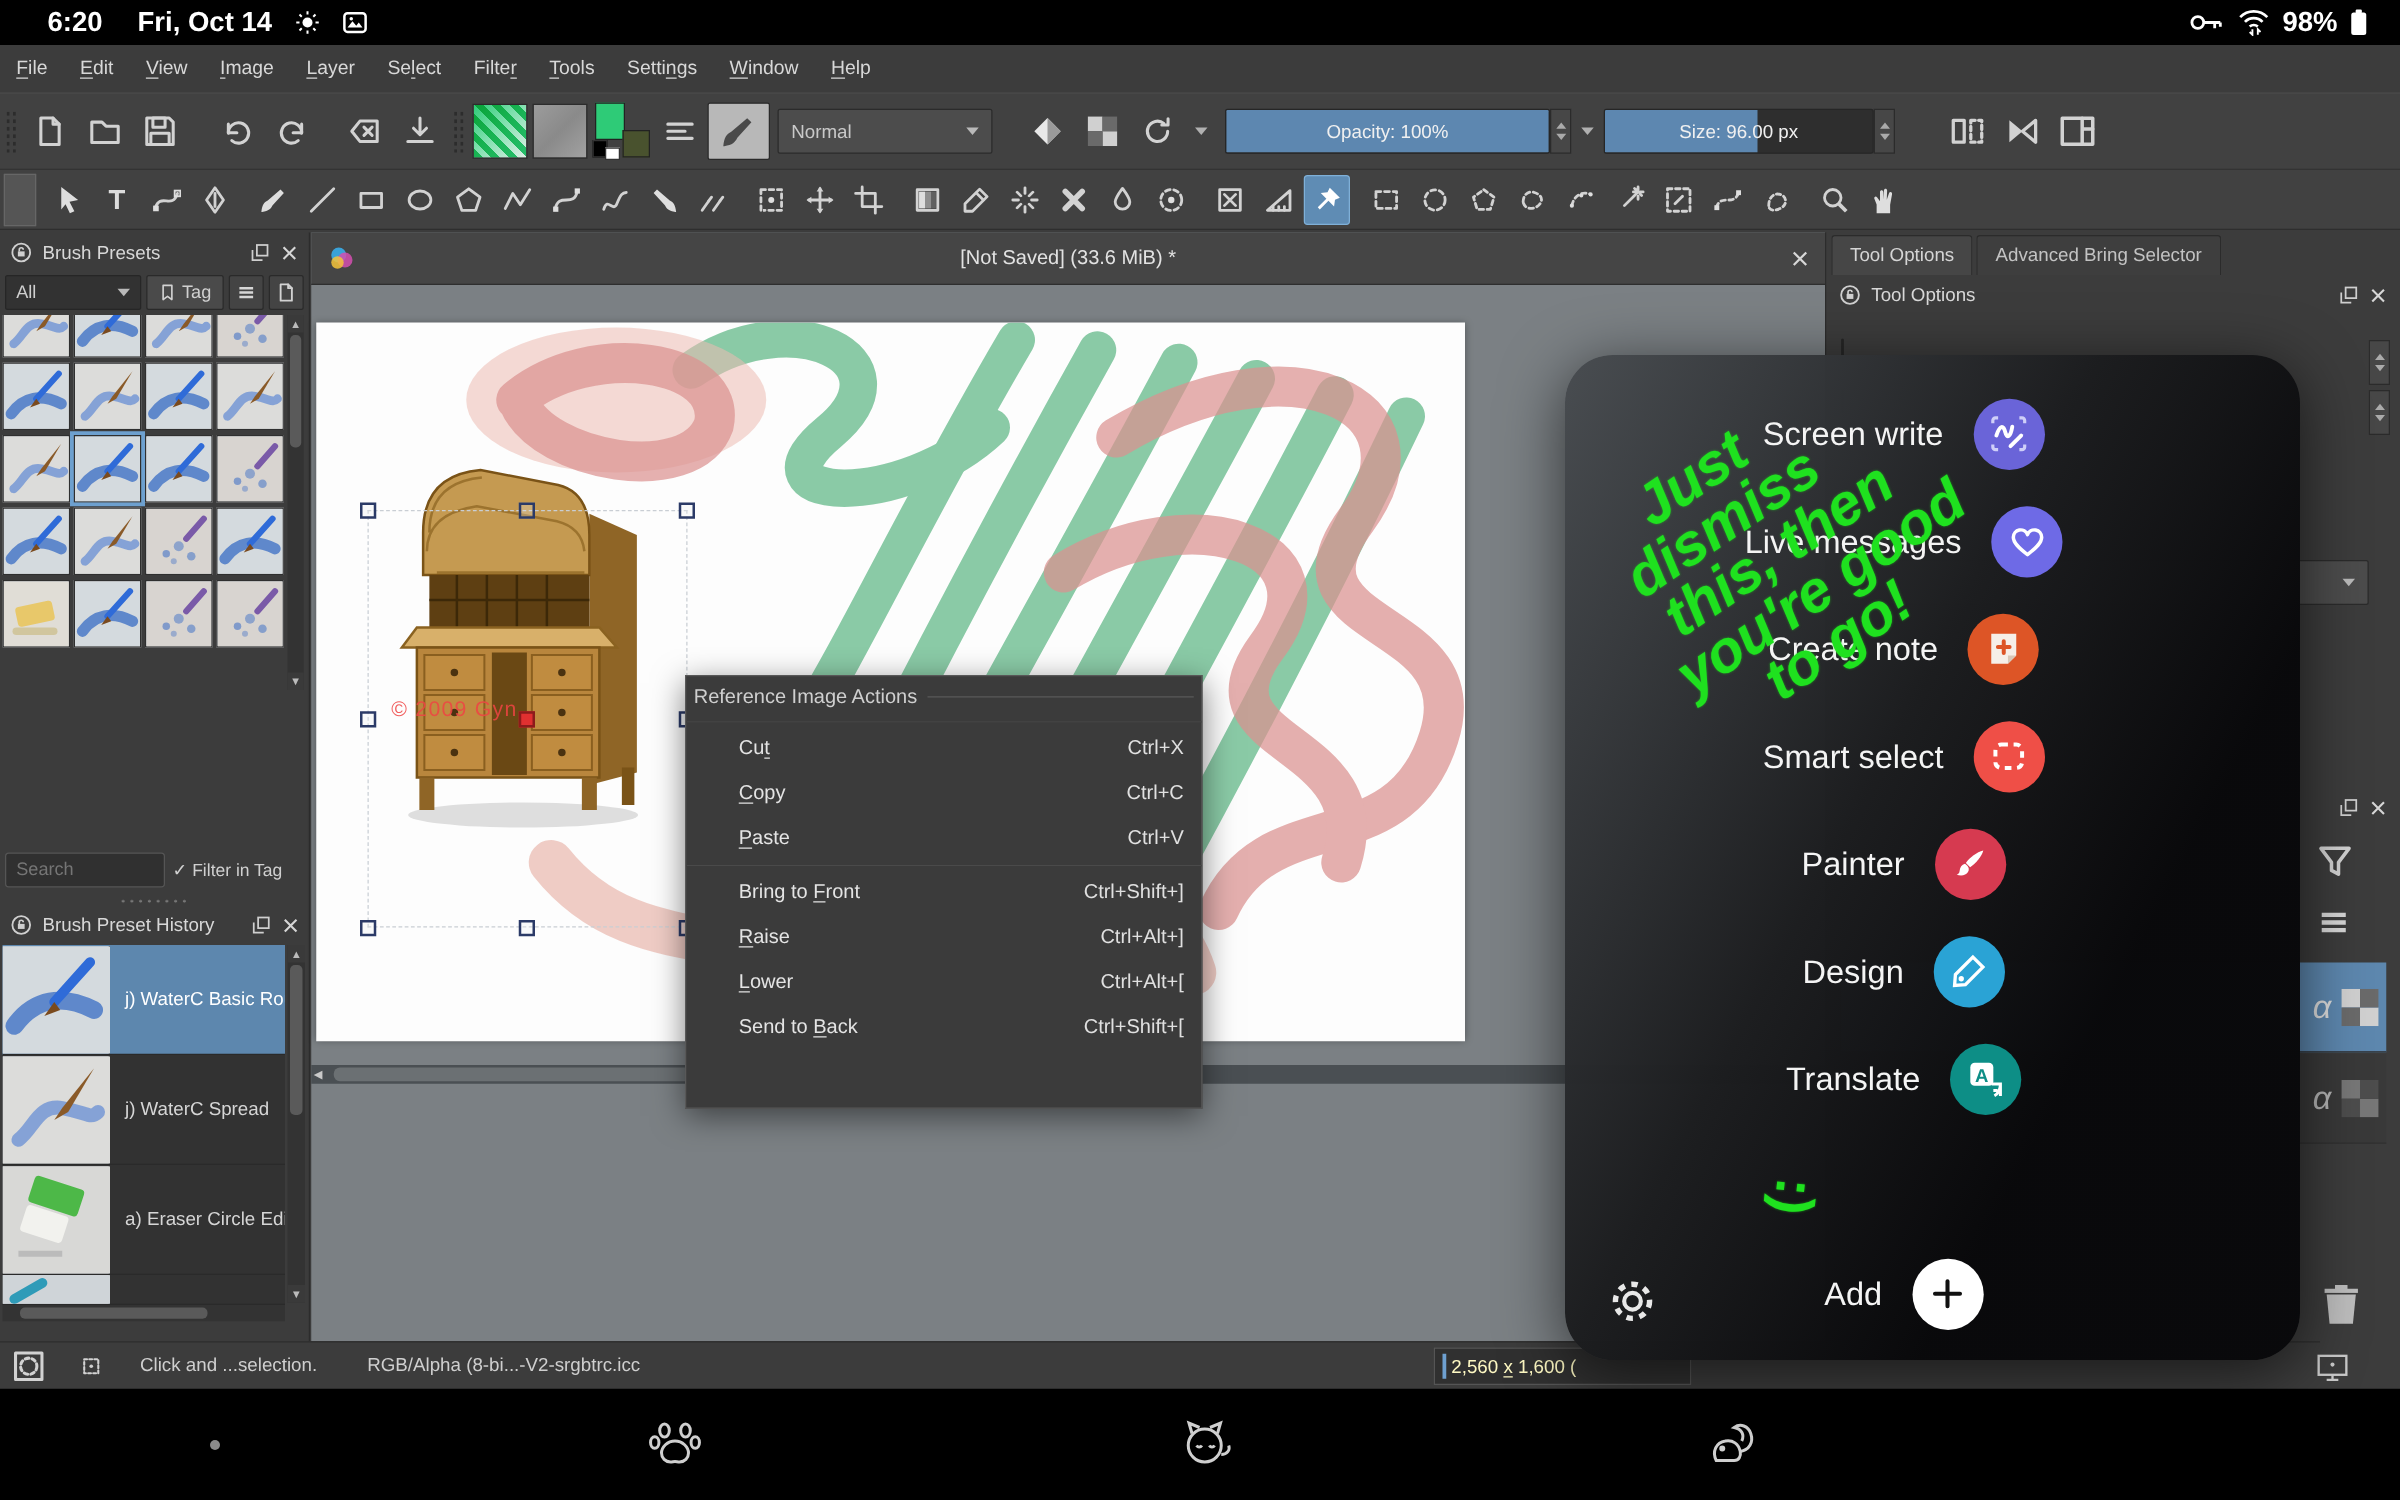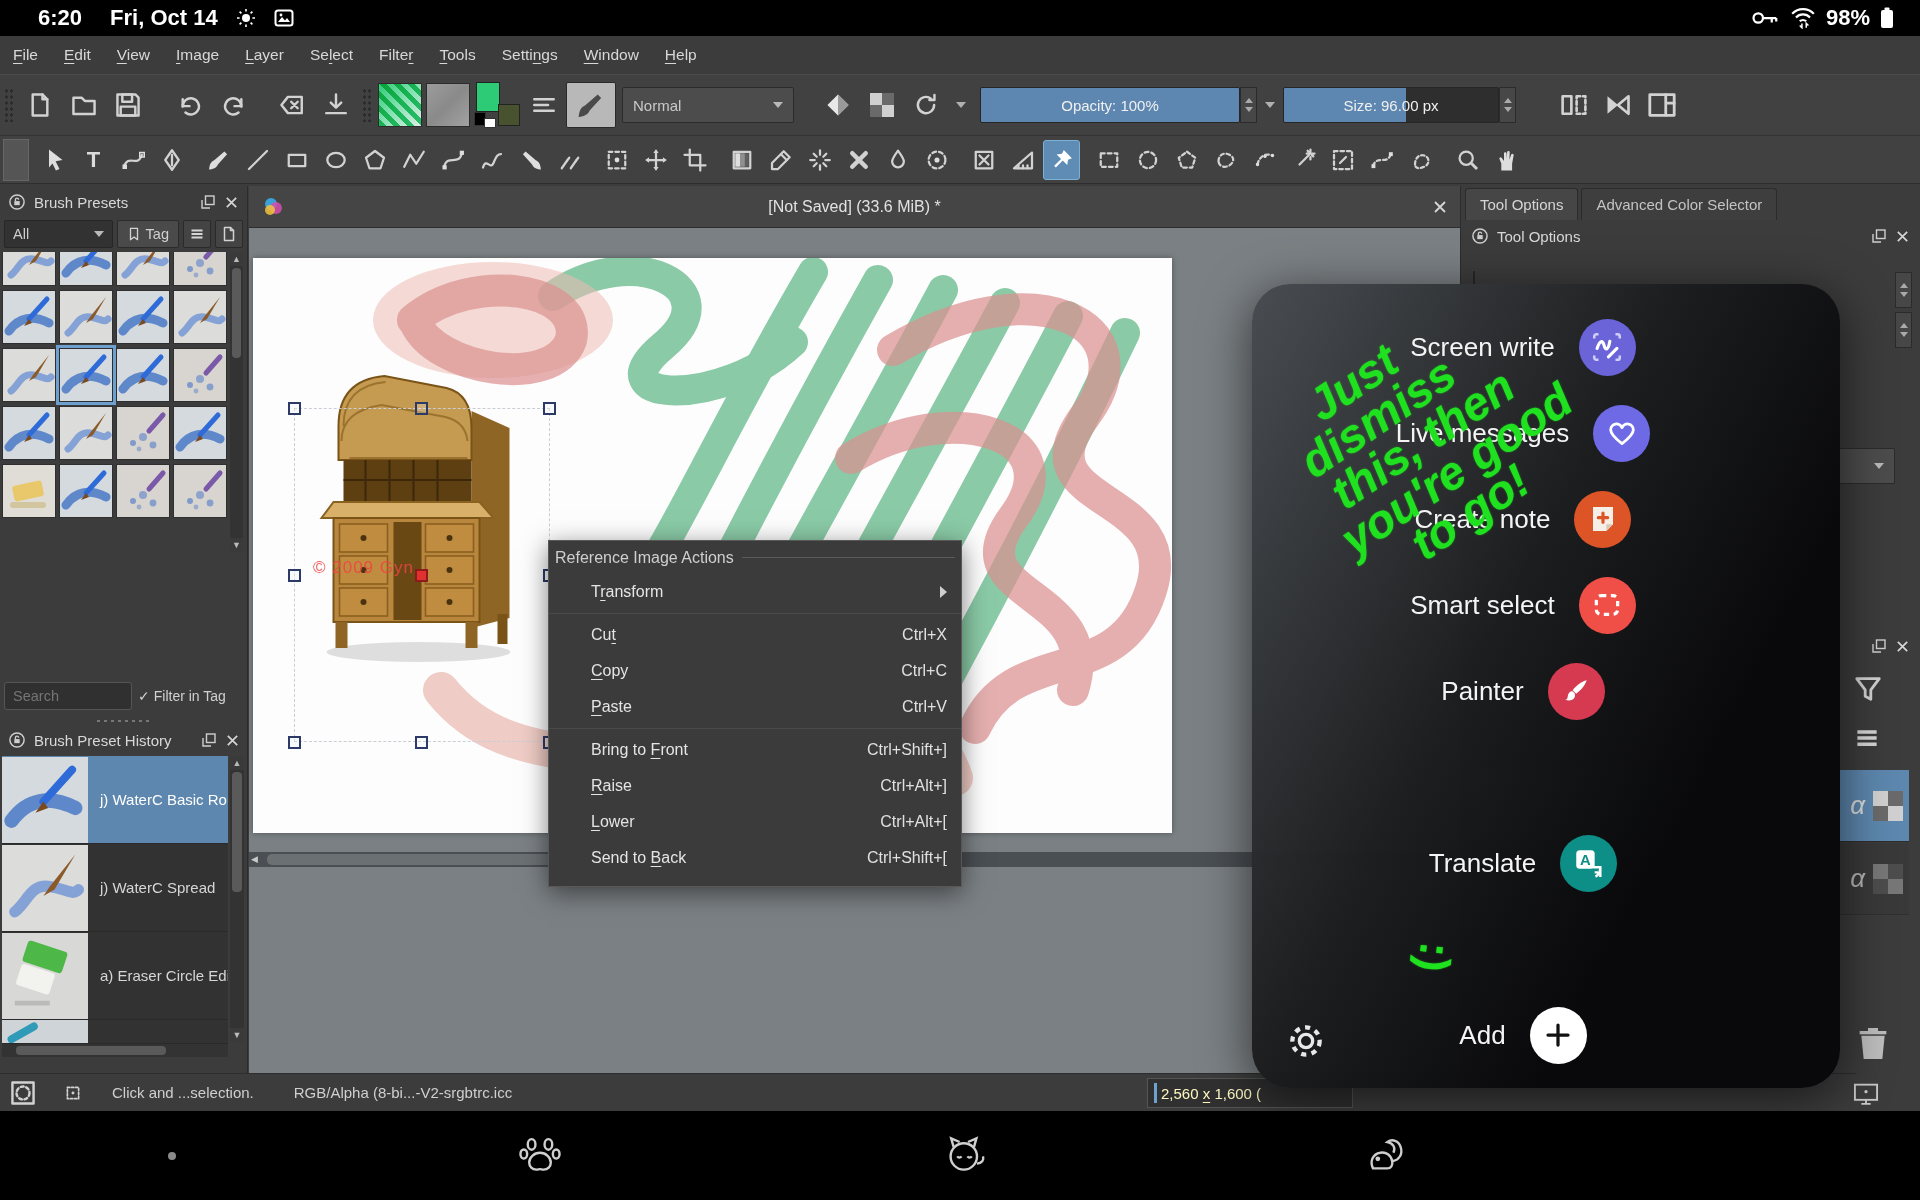--- a/index.html
+++ b/index.html
@@ -1161,24 +1161,20 @@
       <span class="la">◀</span>
       <span class="thumb"></span>
     </div>
   </div>
 
   <div id="ctx" class="abs">
     <div class="ctx-title">
       <span>Reference Image Actions</span>
         <span class="ln"></span>
     </div>
-    <div class="ctx-item">
-      <span><span>T</span><u>r</u><span>ansform</span></span>
-      <span class="subtri"></span>
-    </div>
     <div class="ctx-sep"></div>
     <div class="ctx-item">
       <span><span>Cu</span><u>t</u><span></span></span>
       <span class="sc">Ctrl+X</span>
     </div>
     <div class="ctx-item">
       <span><span></span><u>C</u><span>opy</span></span>
       <span class="sc">Ctrl+C</span>
     </div>
     <div class="ctx-item">
@@ -1200,21 +1196,21 @@
     </div>
     <div class="ctx-item">
       <span><span>Send to </span><u>B</u><span>ack</span></span>
       <span class="sc">Ctrl+Shift+[</span>
     </div>
   </div>
 
   <div id="rightdock" class="abs">
     <div class="rtabs">
       <span class="rtab">Tool Options</span>
-      <span class="rtab off">Advanced Color Selector</span>
+      <span class="rtab off">Advanced Bring Selector</span>
     </div>
     <div class="rhead">
       <svg width="18" height="18" viewBox="0 0 16 16">
           <use href="#s-lock"></use>
         </svg>
       <span>Tool Options</span>
       <span style="flex:1"></span>
       <svg width="16" height="16" viewBox="0 0 16 16">
           <use href="#s-float"></use>
         </svg>
@@ -1334,20 +1330,28 @@
           <svg width="32" height="32" viewBox="0 0 24 24">
             <use href="#s-smartsel"></use>
           </svg>
         </span>
     </div>
     <div class="air-row" style="top:378px">
       <span class="air-label">Painter</span>
       <span class="air-ic c4">
           <svg width="32" height="32" viewBox="0 0 24 24">
             <use href="#s-painter"></use>
+          </svg>
+        </span>
+    </div>
+    <div class="air-row" style="top:464px">
+      <span class="air-label">Design</span>
+      <span class="air-ic c5">
+          <svg width="32" height="32" viewBox="0 0 24 24">
+            <use href="#s-design"></use>
           </svg>
         </span>
     </div>
     <div class="air-row" style="top:550px">
       <span class="air-label">Translate</span>
       <span class="air-ic c6">
           <svg width="34" height="34" viewBox="0 0 24 24">
             <use href="#s-translate"></use>
           </svg>
         </span>

